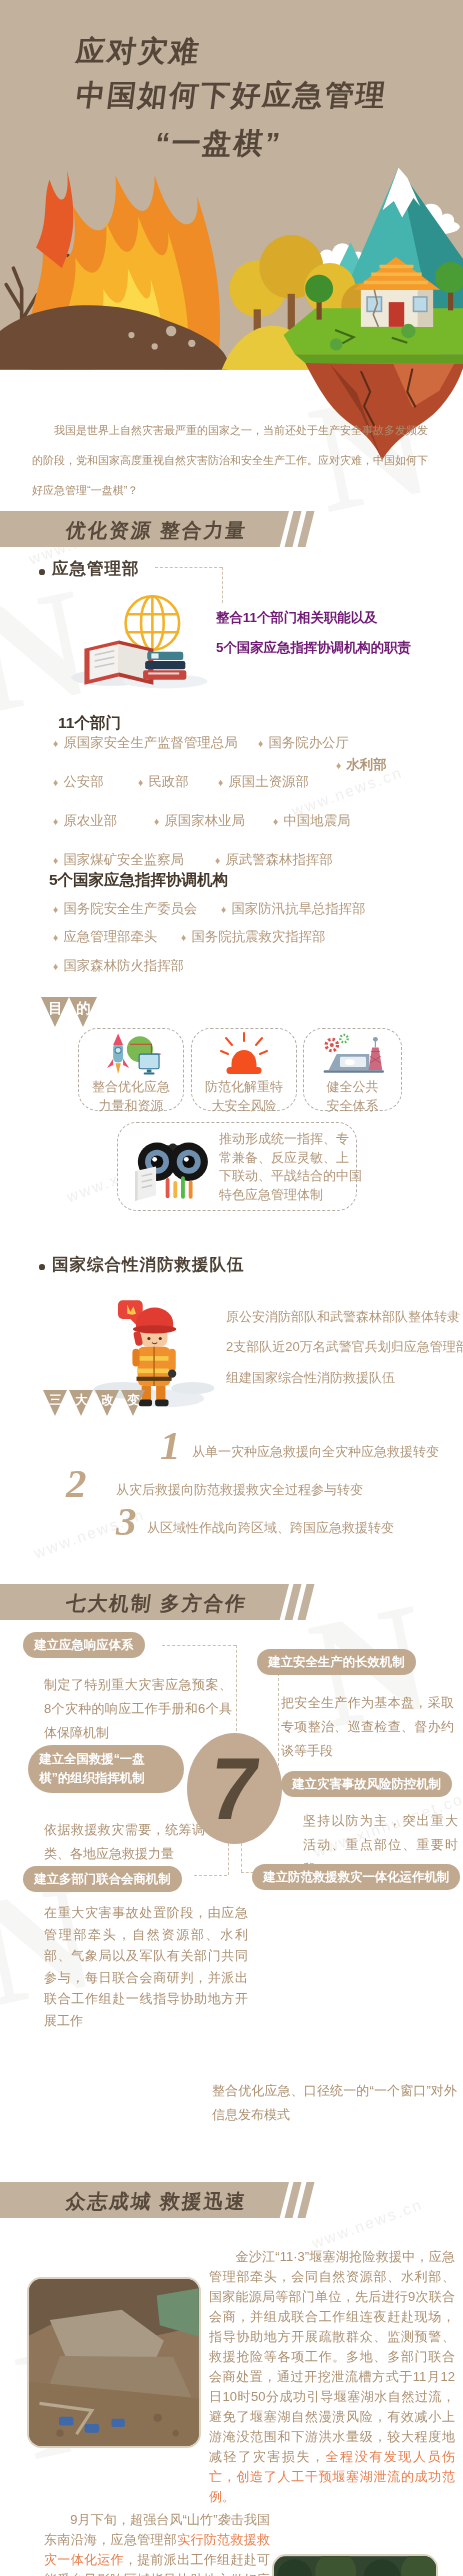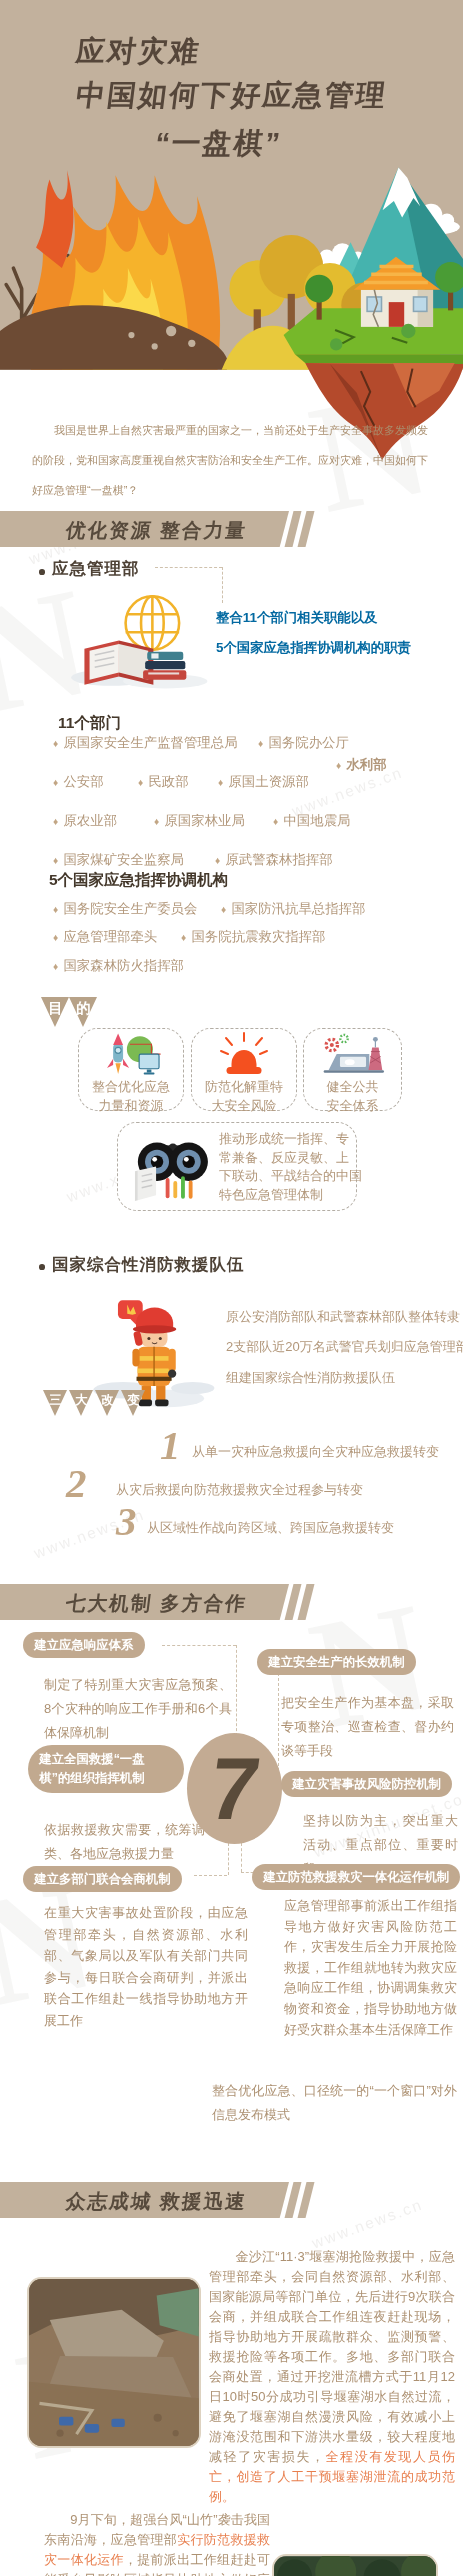--- a/index.html
+++ b/index.html
@@ -21,21 +21,21 @@
   .banner-bar{position:absolute;left:0;top:0;width:289px;height:36px;background:#c2b19c;
               clip-path:polygon(0 0,100% 0,calc(100% - 9.3px) 100%,0 100%);}
   .banner-stripe{position:absolute;top:0;width:7.7px;height:36px;background:#c2b19c;transform:skewX(-14deg);}
   .bs1{left:289px;} .bs2{left:302px;}
   .banner-title{position:absolute;left:66px;top:5.7px;font-size:19.6px;font-weight:bold;color:#574a3c;
                 letter-spacing:2.1px;transform:skewX(-7deg);white-space:nowrap;}
   
   .hdot{position:absolute;width:5.7px;height:5.7px;border-radius:50%;background:#4e4236;z-index:2;}
   .h2{position:absolute;font-size:16.5px;font-weight:bold;color:#4e4236;letter-spacing:1px;white-space:nowrap;z-index:2;}
   .glabel{position:absolute;font-size:15.5px;font-weight:bold;color:#44382b;white-space:nowrap;z-index:2;}
-  .oline{position:absolute;font-size:13.4px;font-weight:bold;color:#0369a1;white-space:nowrap;z-index:2;text-align:center;}
+  .oline{position:absolute;font-size:13.4px;font-weight:bold;color:#701a75;white-space:nowrap;z-index:2;text-align:center;}
   
   .li{position:absolute;font-size:13.4px;color:#b2977a;white-space:nowrap;z-index:2;}
   .dia{color:#c2a685;font-size:10.3px;margin-right:5.2px;}
   
   .pen{position:absolute;width:29px;height:32px;text-align:center;z-index:2;}
   .pen .tri{position:absolute;left:0;top:0;width:0;height:0;border-left:14.4px solid transparent;
             border-right:14.4px solid transparent;border-top:30px solid #b7a288;}
   .pen .pch{position:relative;top:2.1px;color:#fff;font-weight:bold;font-size:14.4px;}
   .pen-s{width:25px;height:29px;}
   .pen-s .tri{border-left:12.4px solid transparent;border-right:12.4px solid transparent;border-top:26px solid #b7a288;}
@@ -409,21 +409,20 @@
   <div class="pill pill-multi" style="left:28px;top:1745px;">建立全国救援“一盘棋”的组织指挥机制</div>
   <div class="p2" style="left:44px;top:1818px;width:188px;">依据救援救灾需要，统筹调动各类、各地应急救援力量</div>
   <div class="big7">
       <span>7</span>
     </div>
   <div class="pill" style="left:281px;top:1771px;">建立灾害事故风险防控机制</div>
   <div class="p2" style="left:303px;top:1809px;width:155px;">坚持以防为主，突出重大活动、重点部位、重要时段</div>
   <div class="pill" style="left:23px;top:1866px;">建立多部门联合会商机制</div>
   <div class="p2" style="left:44px;top:1902px;width:204px;line-height:21.6px;">在重大灾害事故处置阶段，由应急管理部牵头，自然资源部、水利部、气象局以及军队有关部门共同参与，每日联合会商研判，并派出联合工作组赴一线指导协助地方开展工作</div>
   <div class="pill" style="left:252px;top:1864px;">建立防范救援救灾一体化运作机制</div>
-  <div class="p2" style="left:284px;top:1896px;width:173px;line-height:20.6px;">应急管理部事前派出工作组指导地方做好灾害风险防范工作，灾害发生后全力开展抢险救援，工作组就地转为救灾应急响应工作组，协调调集救灾物资和资金，指导协助地方做好受灾群众基本生活保障工作</div>
   <div class="p2" style="left:212px;top:2079px;width:245px;">整合优化应急、口径统一的“一个窗口”对外信息发布模式</div>
 
   <div class="banner" style="top:2182px;">
     <div class="banner-bar"></div>
     <div class="banner-stripe bs1"></div>
     <div class="banner-stripe bs2"></div>
     <div class="banner-title">众志成城 救援迅速</div>
   </div>
 
   <div class="photo" style="left:27px;top:2277px;width:170px;height:167px;">

